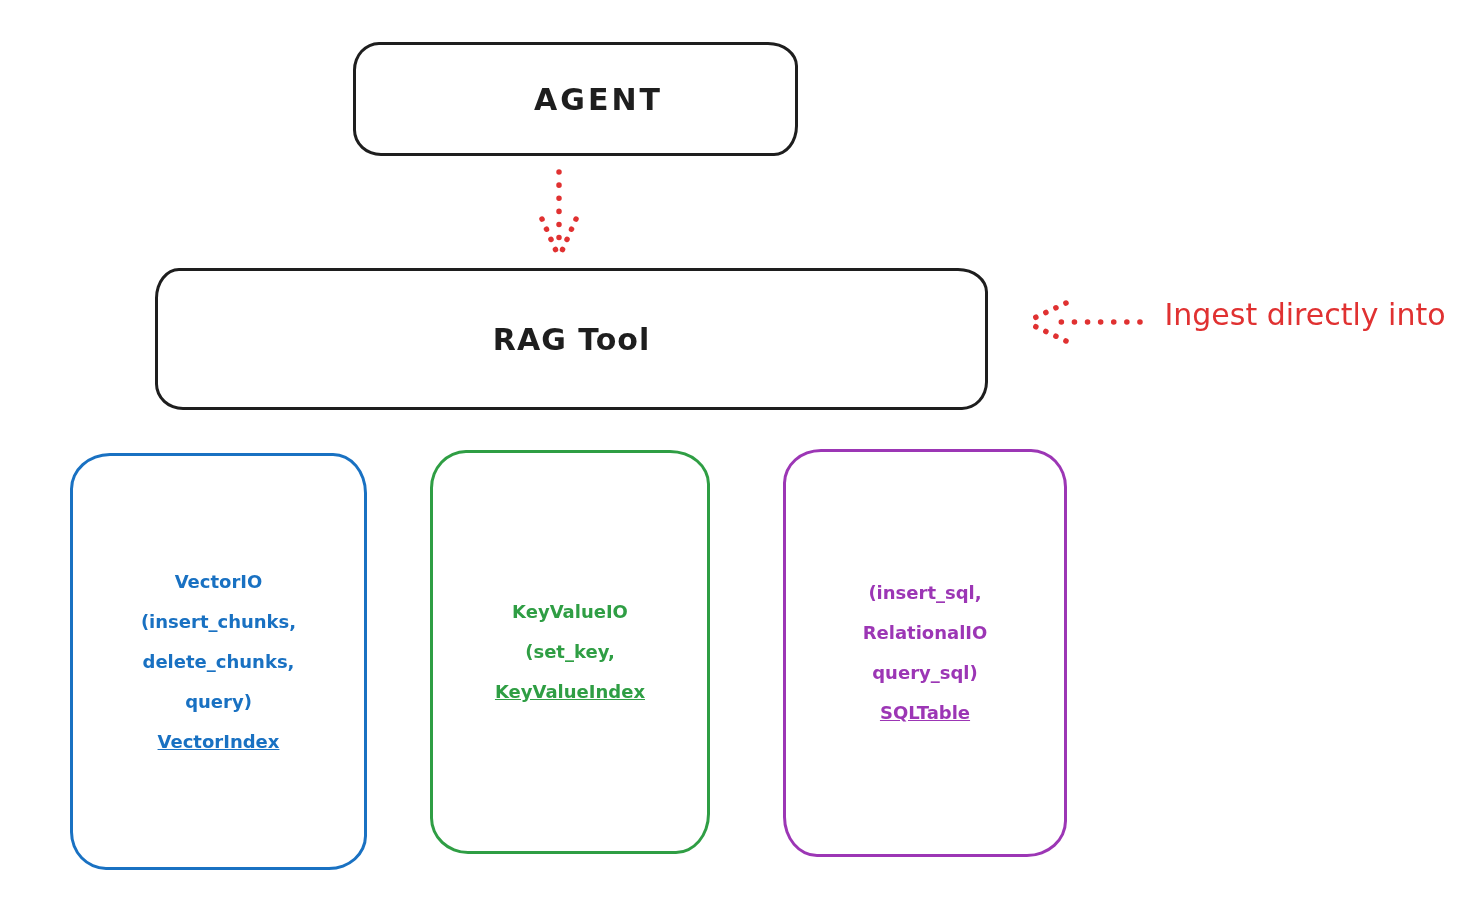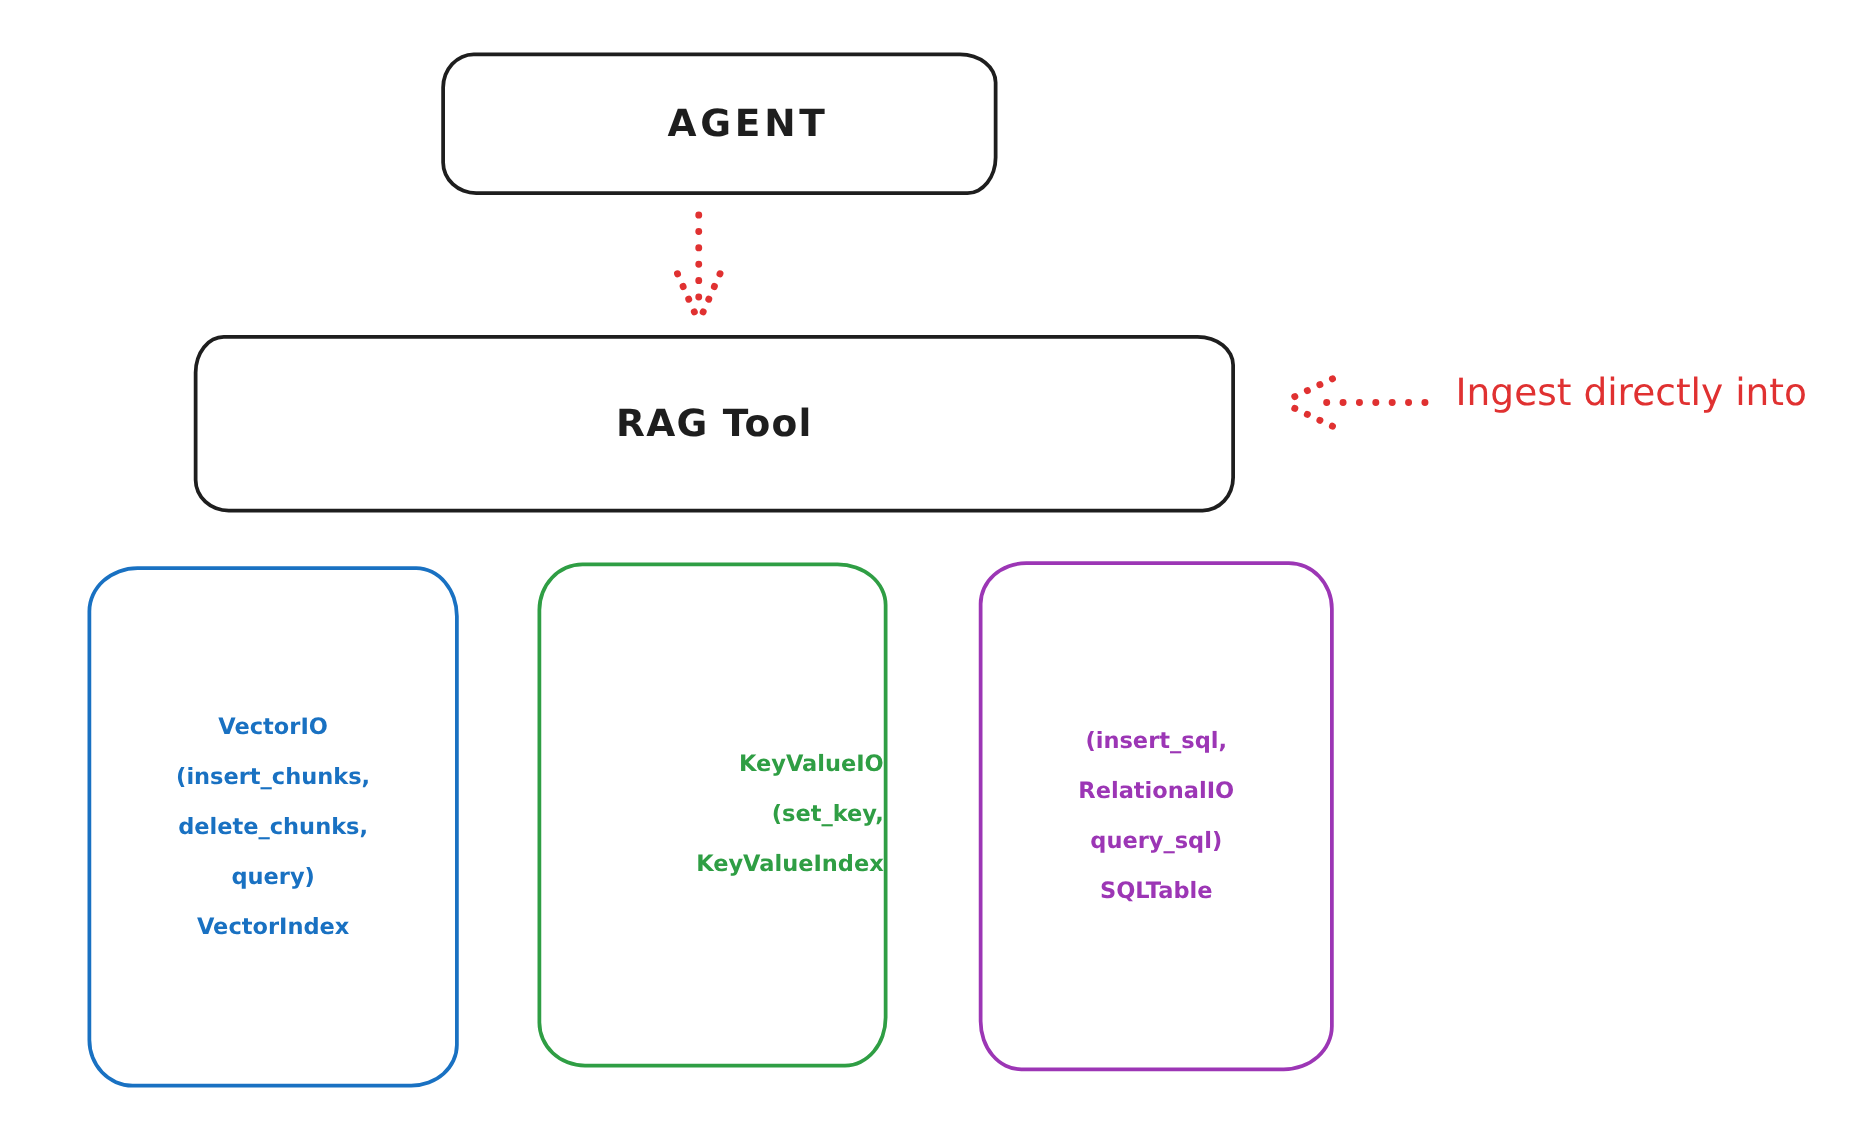--- a/index.html
+++ b/index.html
@@ -52,29 +52,29 @@
     left: 70px; top: 453px; width: 297px; height: 417px;
     border: 3.5px solid var(--blue);
     color: var(--blue);
     border-radius: 40px 34px 38px 36px / 36px 40px 34px 38px;
   }
   #keyvalueio-box {
     left: 430px; top: 450px; width: 280px; height: 404px;
     border: 3.5px solid var(--green);
     color: var(--green);
     border-radius: 36px 40px 34px 38px / 38px 34px 40px 36px;
-    align-items: flex-end;
   }
   #relationalio-box {
     left: 783px; top: 449px; width: 284px; height: 408px;
     border: 3.5px solid var(--purple);
     color: var(--purple);
     border-radius: 38px 36px 40px 34px / 34px 38px 36px 40px;
   }
   .index-label {
+    text-decoration: underline;
   }
   #ingest-note {
     position: absolute;
     left: 1140px; top: 294px; width: 330px;
     color: var(--red);
     font-size: 30px;
     font-weight: 400;
     line-height: 42px;
     text-align: center;
   }

